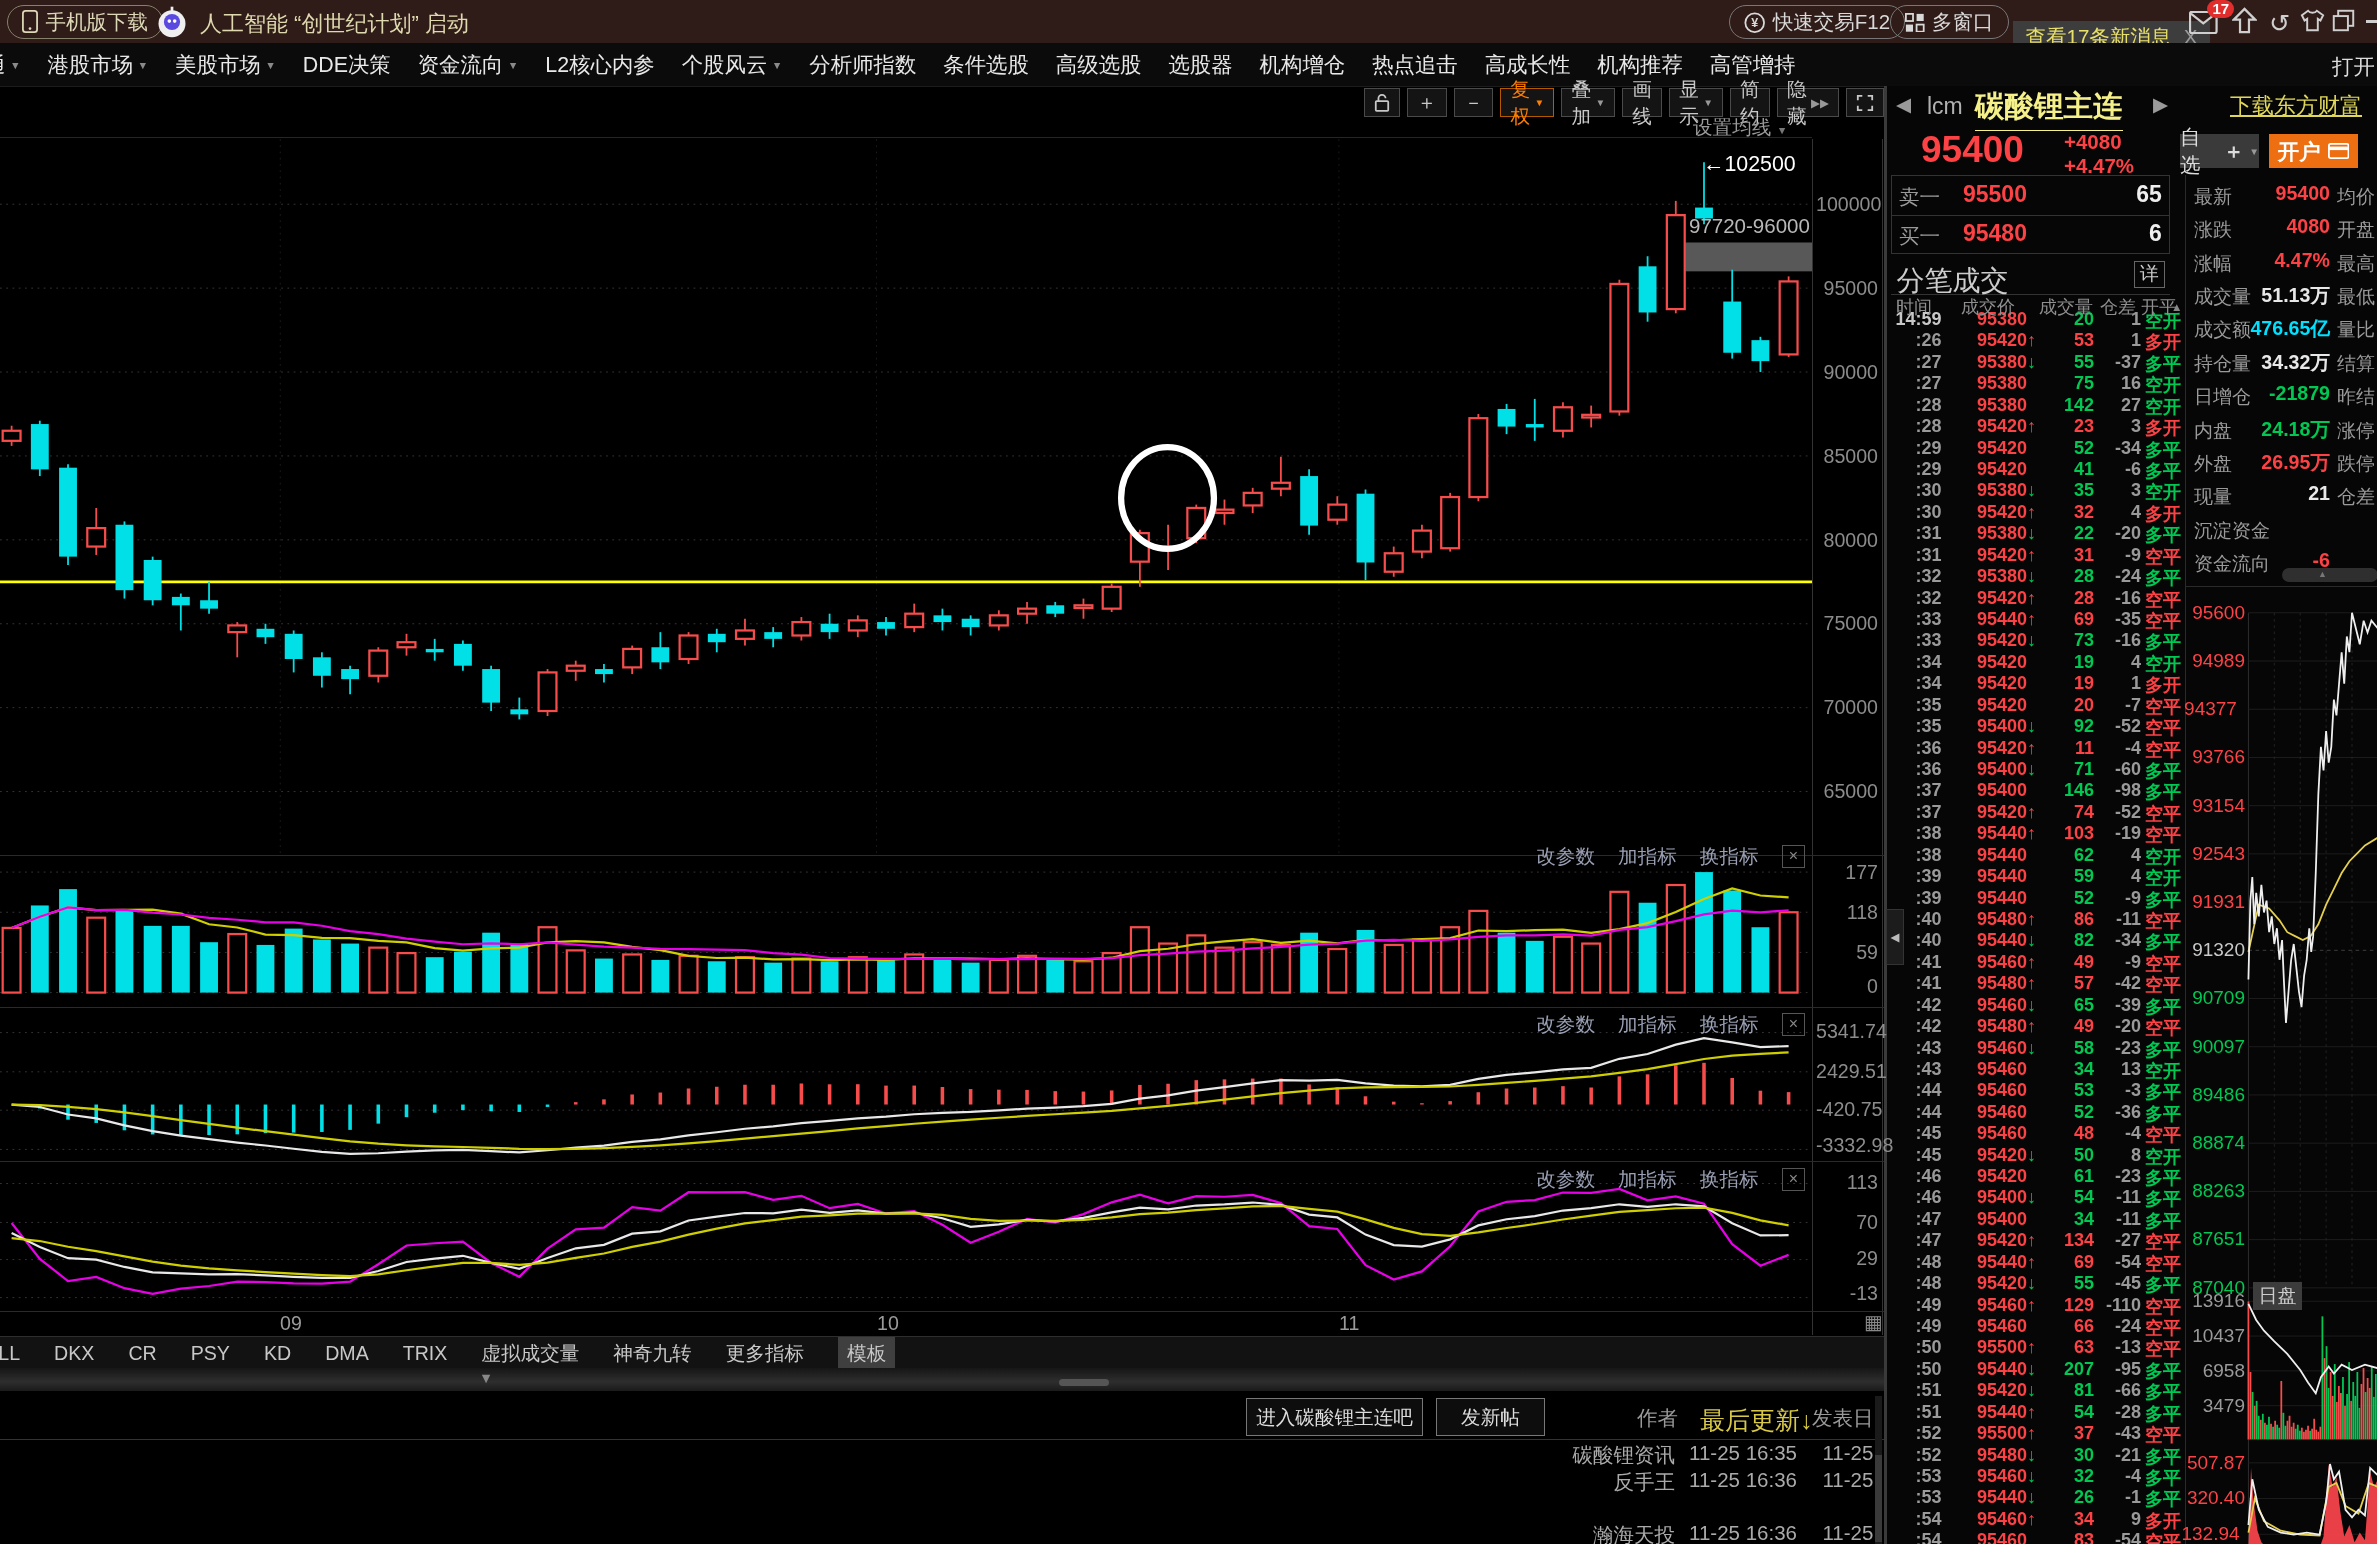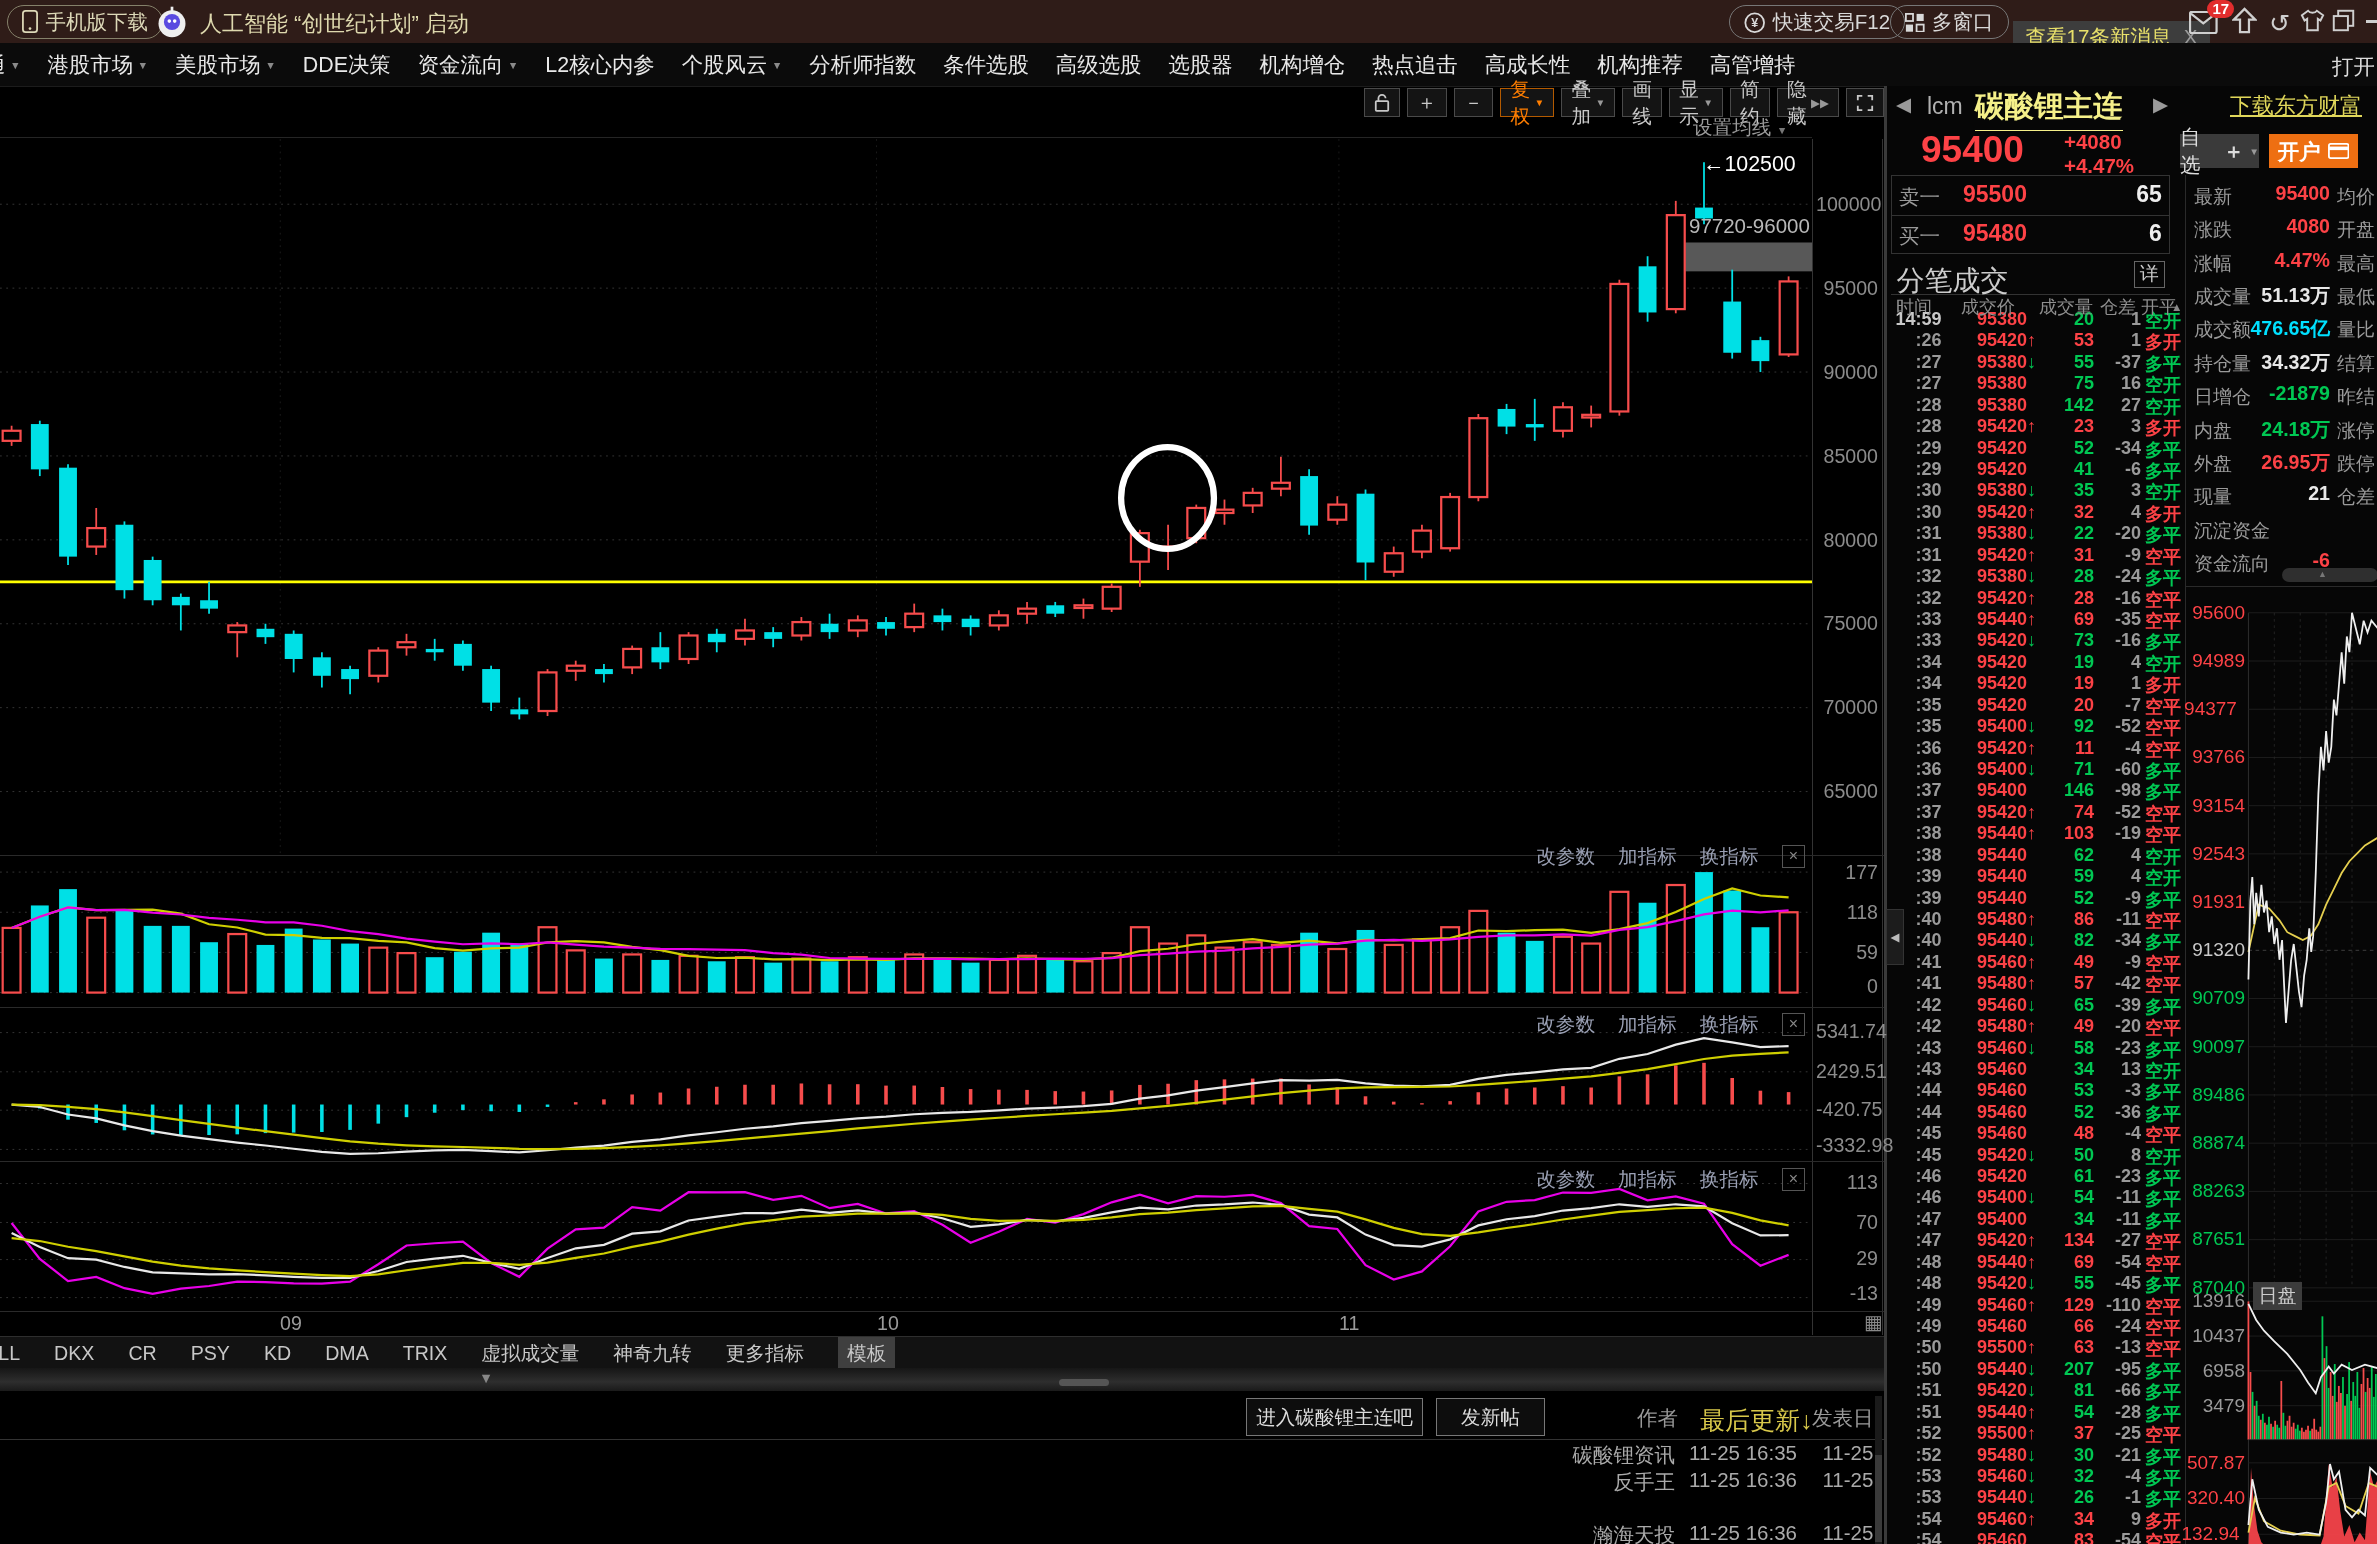--- a/index.html
+++ b/index.html
@@ -1048,21 +1048,21 @@
         <div class="tkcell" style="left: 141px; width: 14.3px; color: rgb(253, 66, 70); text-align: left;">↑</div>
         <div class="tkcell" style="left: 154px; width: 54px; color: rgb(0, 200, 83);">54</div>
         <div class="tkcell" style="left: 209px; width: 46px; color: rgb(154, 154, 154);">-28</div>
         <div class="tkcell" style="left: 259px; width: 41px; color: rgb(0, 200, 83); text-align: left;">多平</div>
       </div>
       <div class="tkrow" style="top: 1114px; left: 0px; width: 300px;">
         <div class="tkcell" style="left: 3.6px; width: 52px; color: rgb(154, 154, 154);">:52</div>
         <div class="tkcell" style="left: 59px; width: 82px; color: rgb(253, 66, 70);">95500</div>
         <div class="tkcell" style="left: 141px; width: 14.3px; color: rgb(253, 66, 70); text-align: left;">↑</div>
         <div class="tkcell" style="left: 154px; width: 54px; color: rgb(253, 66, 70);">37</div>
-        <div class="tkcell" style="left: 209px; width: 46px; color: rgb(154, 154, 154);">-25</div>
+        <div class="tkcell" style="left: 209px; width: 46px; color: rgb(154, 154, 154);">-43</div>
         <div class="tkcell" style="left: 259px; width: 41px; color: rgb(253, 66, 70); text-align: left;">空平</div>
       </div>
       <div class="tkrow" style="top: 1136px; left: 0px; width: 300px;">
         <div class="tkcell" style="left: 3.6px; width: 52px; color: rgb(154, 154, 154);">:52</div>
         <div class="tkcell" style="left: 59px; width: 82px; color: rgb(253, 66, 70);">95480</div>
         <div class="tkcell" style="left: 141px; width: 14.3px; color: rgb(0, 200, 83); text-align: left;">↓</div>
         <div class="tkcell" style="left: 154px; width: 54px; color: rgb(0, 200, 83);">30</div>
         <div class="tkcell" style="left: 209px; width: 46px; color: rgb(154, 154, 154);">-21</div>
         <div class="tkcell" style="left: 259px; width: 41px; color: rgb(0, 200, 83); text-align: left;">多平</div>
       </div>

